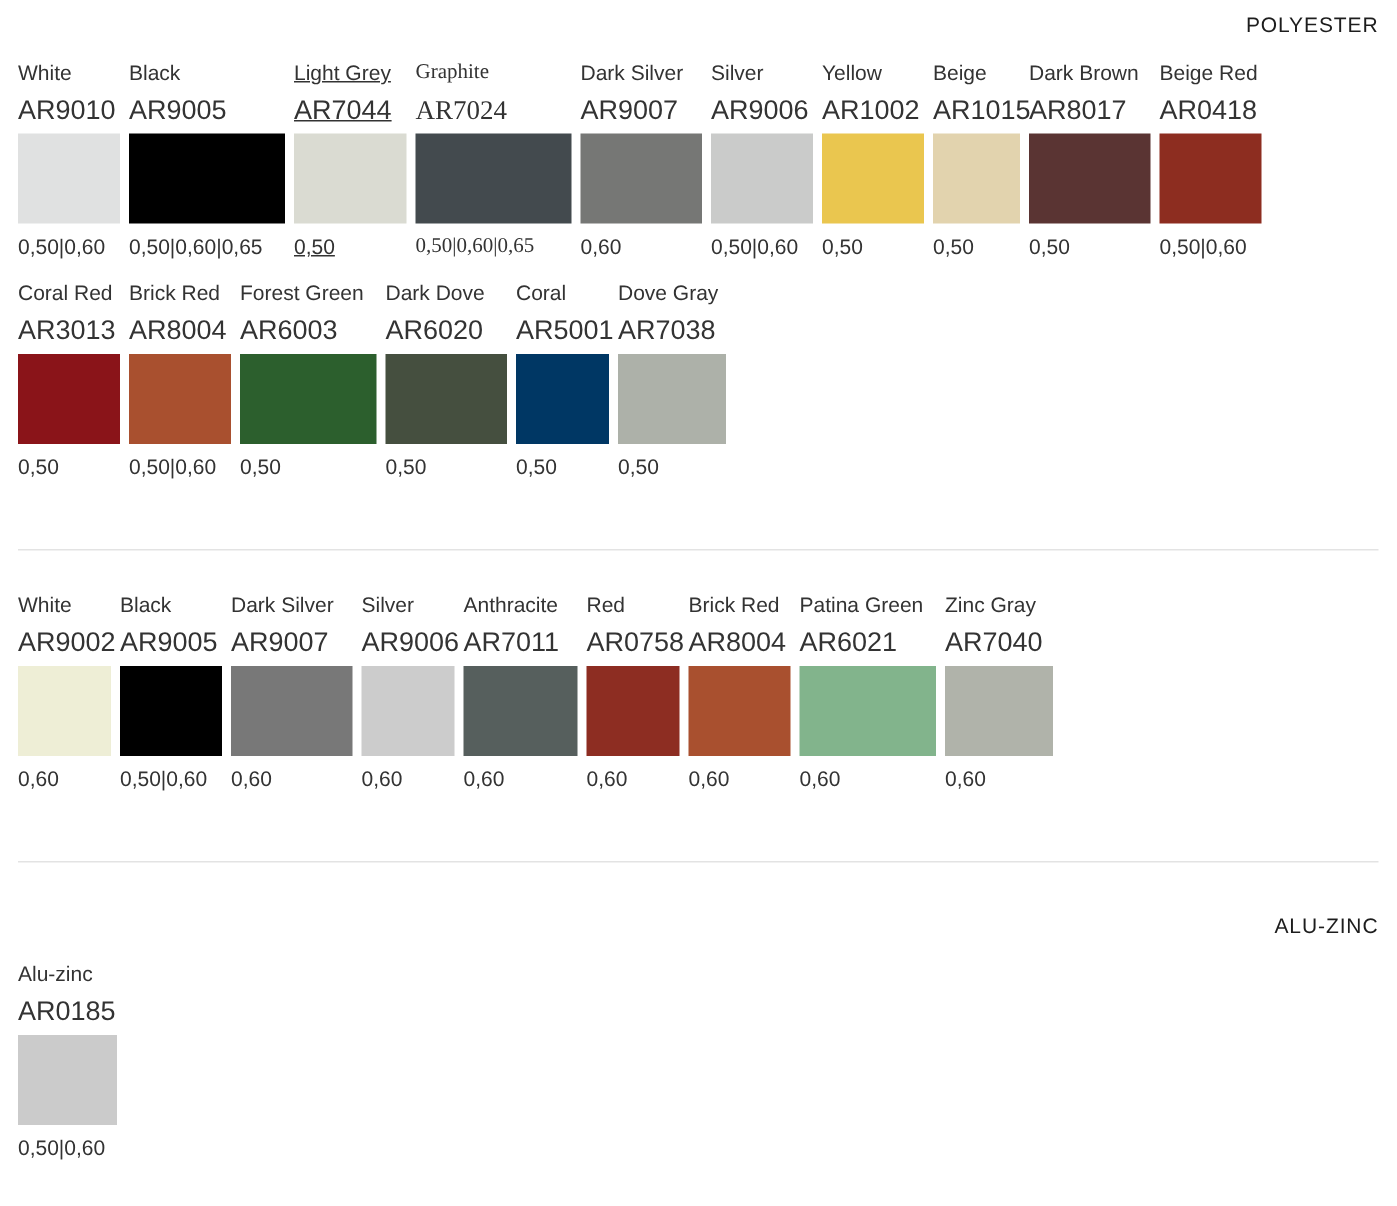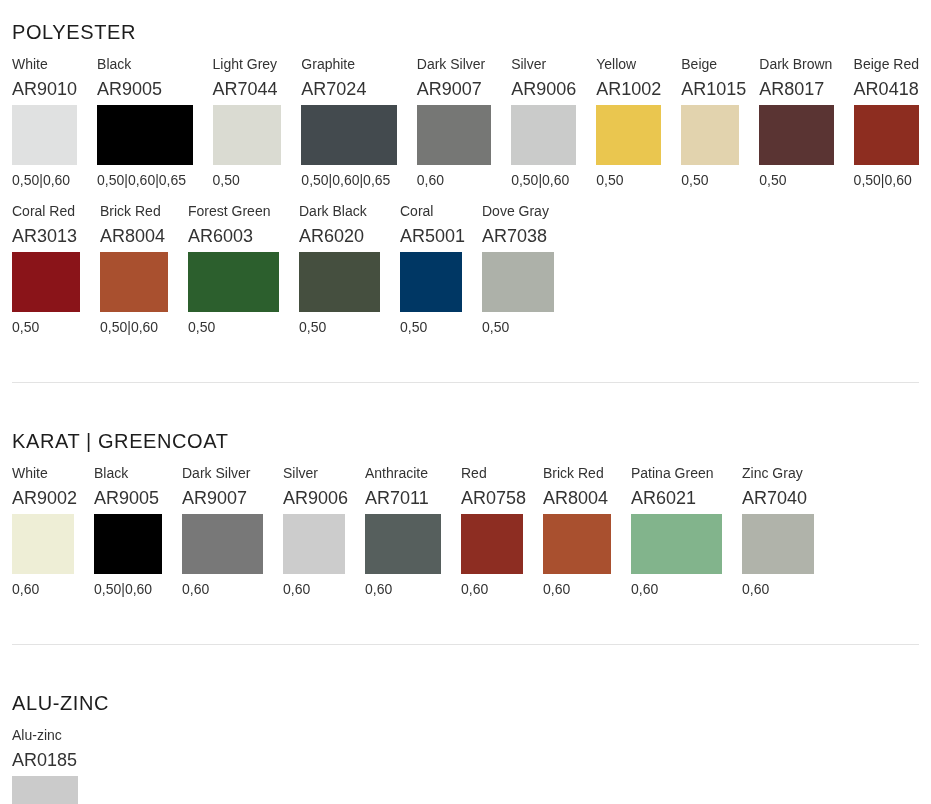--- a/index.html
+++ b/index.html
@@ -18,41 +18,42 @@
     width: 931px;
     padding: 0;
     box-sizing: border-box;
   }
 
   .section {
     padding: 0 12px;
     box-sizing: border-box;
   }
   .section-title {
-    font-size: 20px;
+    font-size: 14px;
     font-weight: 500;
     letter-spacing: 0.6px;
     color: #1d1d1d;
     margin: 0;
-    padding: 22px 0 12px 0;
+    padding: 6px 0 12px 0;
     line-height: 20px;
     white-space: nowrap;
+    text-align: right;
   }
 
   .divider {
     height: 1px;
     background: #e3e3e3;
     margin: 0 12px;
     border: 0;
   }
 
   .swatch-row {
     display: flex;
     align-items: flex-start;
-    gap: 20px;
+    gap: 6px;
     margin-bottom: 10px;
   }
 
   .swatch-cell {
     display: flex;
     flex-direction: column;
     align-items: flex-start;
   }
   .swatch-name {
     font-size: 14px;
@@ -98,27 +99,27 @@
           <div class="swatch-code">AR9010</div>
           <div class="swatch-chip" style="background: rgb(224, 225, 225);"></div>
           <div class="swatch-thickness">0,50|0,60</div>
         </div>
         <div class="swatch-cell" style="width: 104px;">
           <div class="swatch-name">Black</div>
           <div class="swatch-code">AR9005</div>
           <div class="swatch-chip" style="background: rgb(0, 0, 0);"></div>
           <div class="swatch-thickness">0,50|0,60|0,65</div>
         </div>
-        <div class="swatch-cell" style="width: 75px;">
+        <div class="swatch-cell" style="width: 75px; text-decoration: underline;">
           <div class="swatch-name">Light Grey</div>
           <div class="swatch-code">AR7044</div>
           <div class="swatch-chip" style="background: rgb(218, 219, 210);"></div>
           <div class="swatch-thickness">0,50</div>
         </div>
-        <div class="swatch-cell" style="width: 104px;">
+        <div class="swatch-cell" style="width: 104px; font-family: Liberation Serif, serif;">
           <div class="swatch-name">Graphite</div>
           <div class="swatch-code">AR7024</div>
           <div class="swatch-chip" style="background: rgb(67, 74, 78);"></div>
           <div class="swatch-thickness">0,50|0,60|0,65</div>
         </div>
         <div class="swatch-cell" style="width: 81px;">
           <div class="swatch-name">Dark Silver</div>
           <div class="swatch-code">AR9007</div>
           <div class="swatch-chip" style="background: rgb(118, 119, 117);"></div>
           <div class="swatch-thickness">0,60</div>
@@ -167,21 +168,21 @@
           <div class="swatch-chip" style="background: rgb(169, 80, 47);"></div>
           <div class="swatch-thickness">0,50|0,60</div>
         </div>
         <div class="swatch-cell" style="width: 91px;">
           <div class="swatch-name">Forest Green</div>
           <div class="swatch-code">AR6003</div>
           <div class="swatch-chip" style="background: rgb(44, 95, 45);"></div>
           <div class="swatch-thickness">0,50</div>
         </div>
         <div class="swatch-cell" style="width: 81px;">
-          <div class="swatch-name">Dark Black</div>
+          <div class="swatch-name">Dark Dove</div>
           <div class="swatch-code">AR6020</div>
           <div class="swatch-chip" style="background: rgb(69, 79, 63);"></div>
           <div class="swatch-thickness">0,50</div>
         </div>
         <div class="swatch-cell" style="width: 62px;">
           <div class="swatch-name">Coral</div>
           <div class="swatch-code">AR5001</div>
           <div class="swatch-chip" style="background: rgb(0, 55, 100);"></div>
           <div class="swatch-thickness">0,50</div>
         </div>
@@ -192,21 +193,20 @@
           <div class="swatch-thickness">0,50</div>
         </div>
       </div>
   </div>
 
   <div class="spacer-lg"></div>
   <hr class="divider">
   <div class="spacer-md"></div>
 
   <div class="section">
-    <div class="section-title">KARAT | GREENCOAT</div>
     <div class="swatch-row" id="row-1-0">
         <div class="swatch-cell" style="width: 62px;">
           <div class="swatch-name">White</div>
           <div class="swatch-code">AR9002</div>
           <div class="swatch-chip" style="background: rgb(238, 238, 214);"></div>
           <div class="swatch-thickness">0,60</div>
         </div>
         <div class="swatch-cell" style="width: 68px;">
           <div class="swatch-name">Black</div>
           <div class="swatch-code">AR9005</div>

